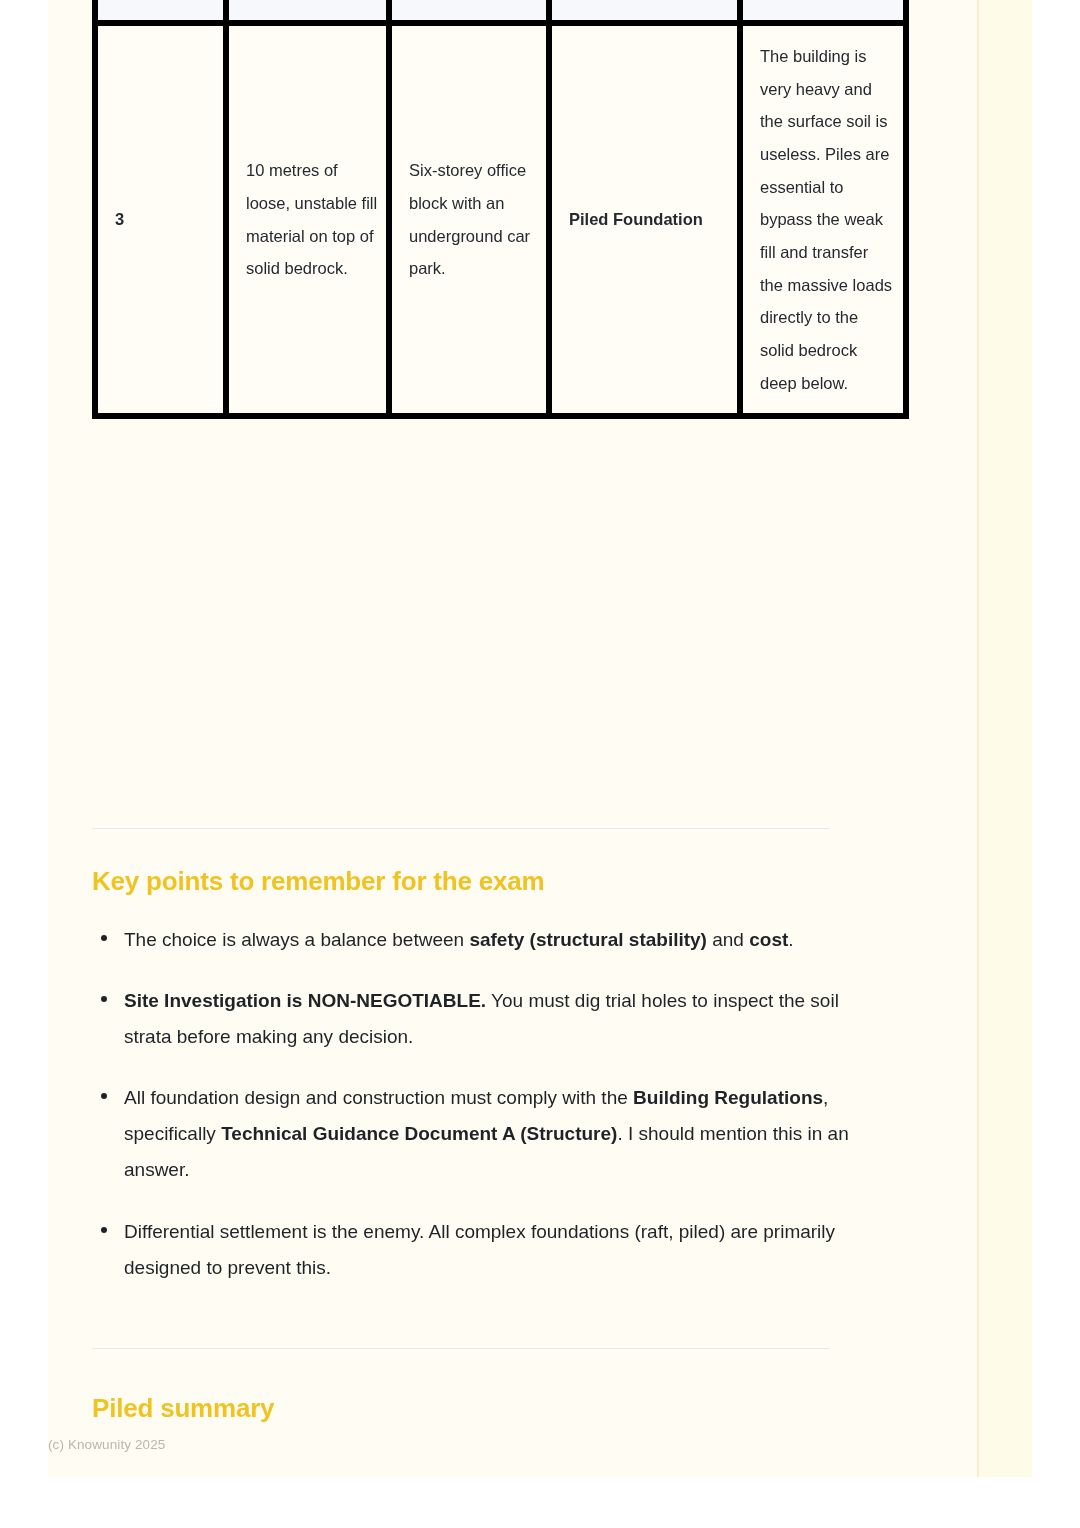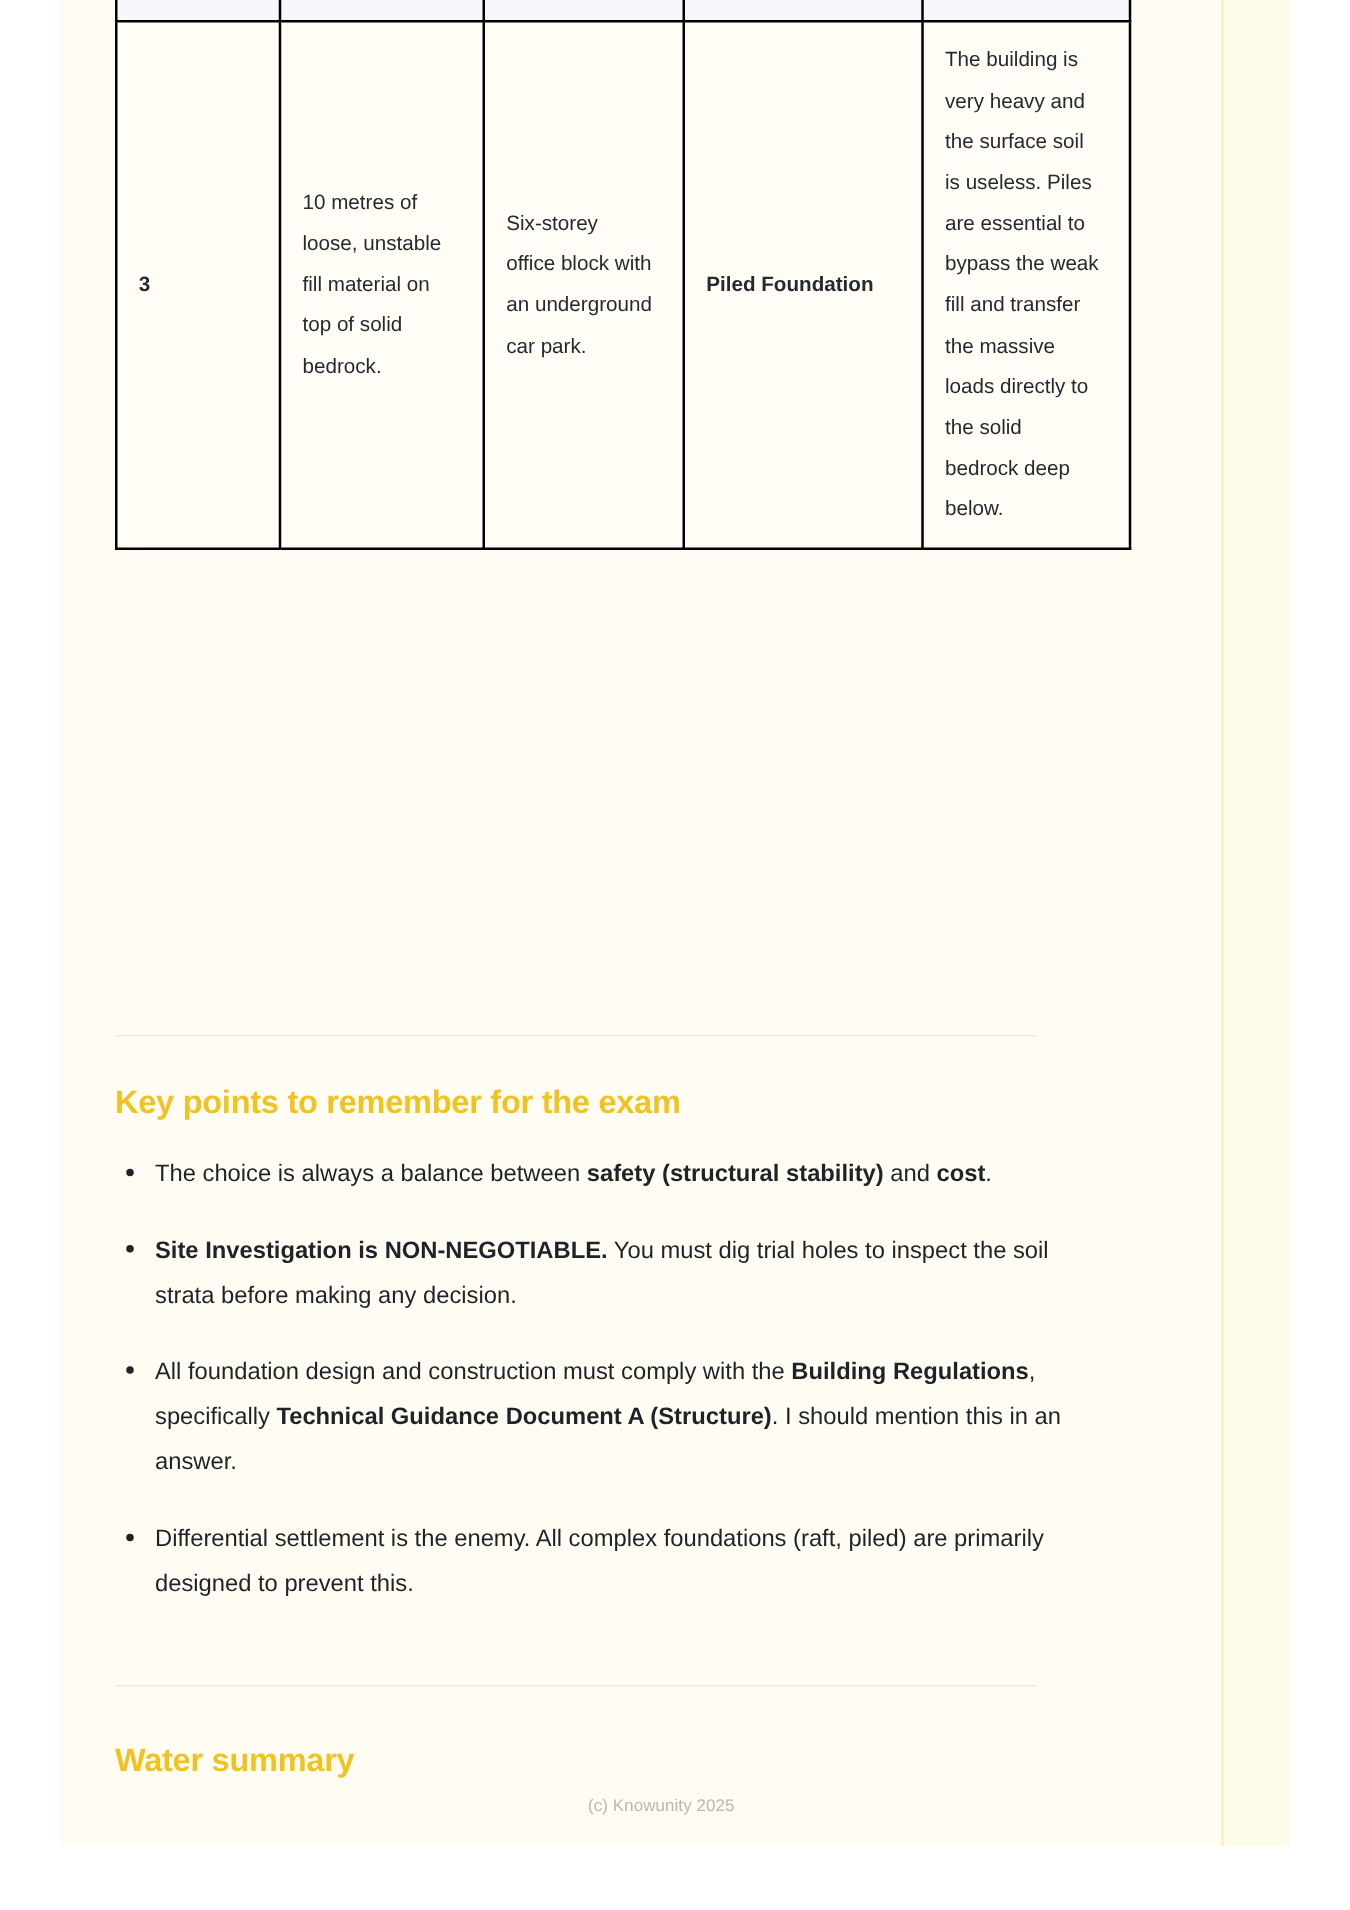--- a/index.html
+++ b/index.html
@@ -54,22 +54,22 @@
   #data-table {
     position: absolute;
     left: 44px;
     top: -254px;
     width: 811px;
     border-collapse: collapse;
     table-layout: fixed;
     font-size: 16.5px;
   }
   #data-table td {
-    border: 2px solid #000000;
-    padding: 14px 24px 14px 17px;
+    border: 6px solid #000000;
+    padding: 14px 8px 14px 17px;
     vertical-align: middle;
     line-height: 1.98;
     color: #252a31;
     word-wrap: break-word;
   }
   .col-no   { width: 131px; }
   .col-soil { width: 163px; }
   .col-bldg { width: 160px; }
   .col-found{ width: 191px; }
   .col-why  { width: 166px; }
@@ -133,21 +133,21 @@
     background: #1f2328;
   }
   #key-points-list b { font-weight: bold; }
 
   
   #watermark {
     position: absolute;
     left: 0;
     top: 1437px;
     width: 984px;
-    text-align: center;
+    text-align: left;
     padding-right: 22px;
     box-sizing: border-box;
     font-size: 13.5px;
     color: #b9b7ae;
     letter-spacing: 0.1px;
   }
 </style>
 </head>
 <body>
 
@@ -190,18 +190,18 @@
 
     <ul id="key-points-list">
         <li><span class="bullet-dot"></span><span>The choice is always a balance between </span><b>safety (structural stability)</b><span> and </span><b>cost</b><span>.</span></li>
         <li><span class="bullet-dot"></span><b>Site Investigation is NON-NEGOTIABLE.</b><span> You must dig trial holes to inspect the soil strata before making any decision.</span></li>
         <li><span class="bullet-dot"></span><span>All foundation design and construction must comply with the </span><b>Building Regulations</b><span>, specifically </span><b>Technical Guidance Document A (Structure)</b><span>. I should mention this in an answer.</span></li>
         <li><span class="bullet-dot"></span><span>Differential settlement is the enemy. All complex foundations (raft, piled) are primarily designed to prevent this.</span></li>
       </ul>
 
     <div class="hr-rule" id="rule-2"></div>
 
-    <h2 class="section-heading" id="heading-quick-summary">Water summary</h2>
+    <h2 class="section-heading" id="heading-quick-summary">Piled summary</h2>
 
     <div id="watermark">(c) Knowunity 2025</div>
 
   </div>
 </div>
 
 </body></html>

